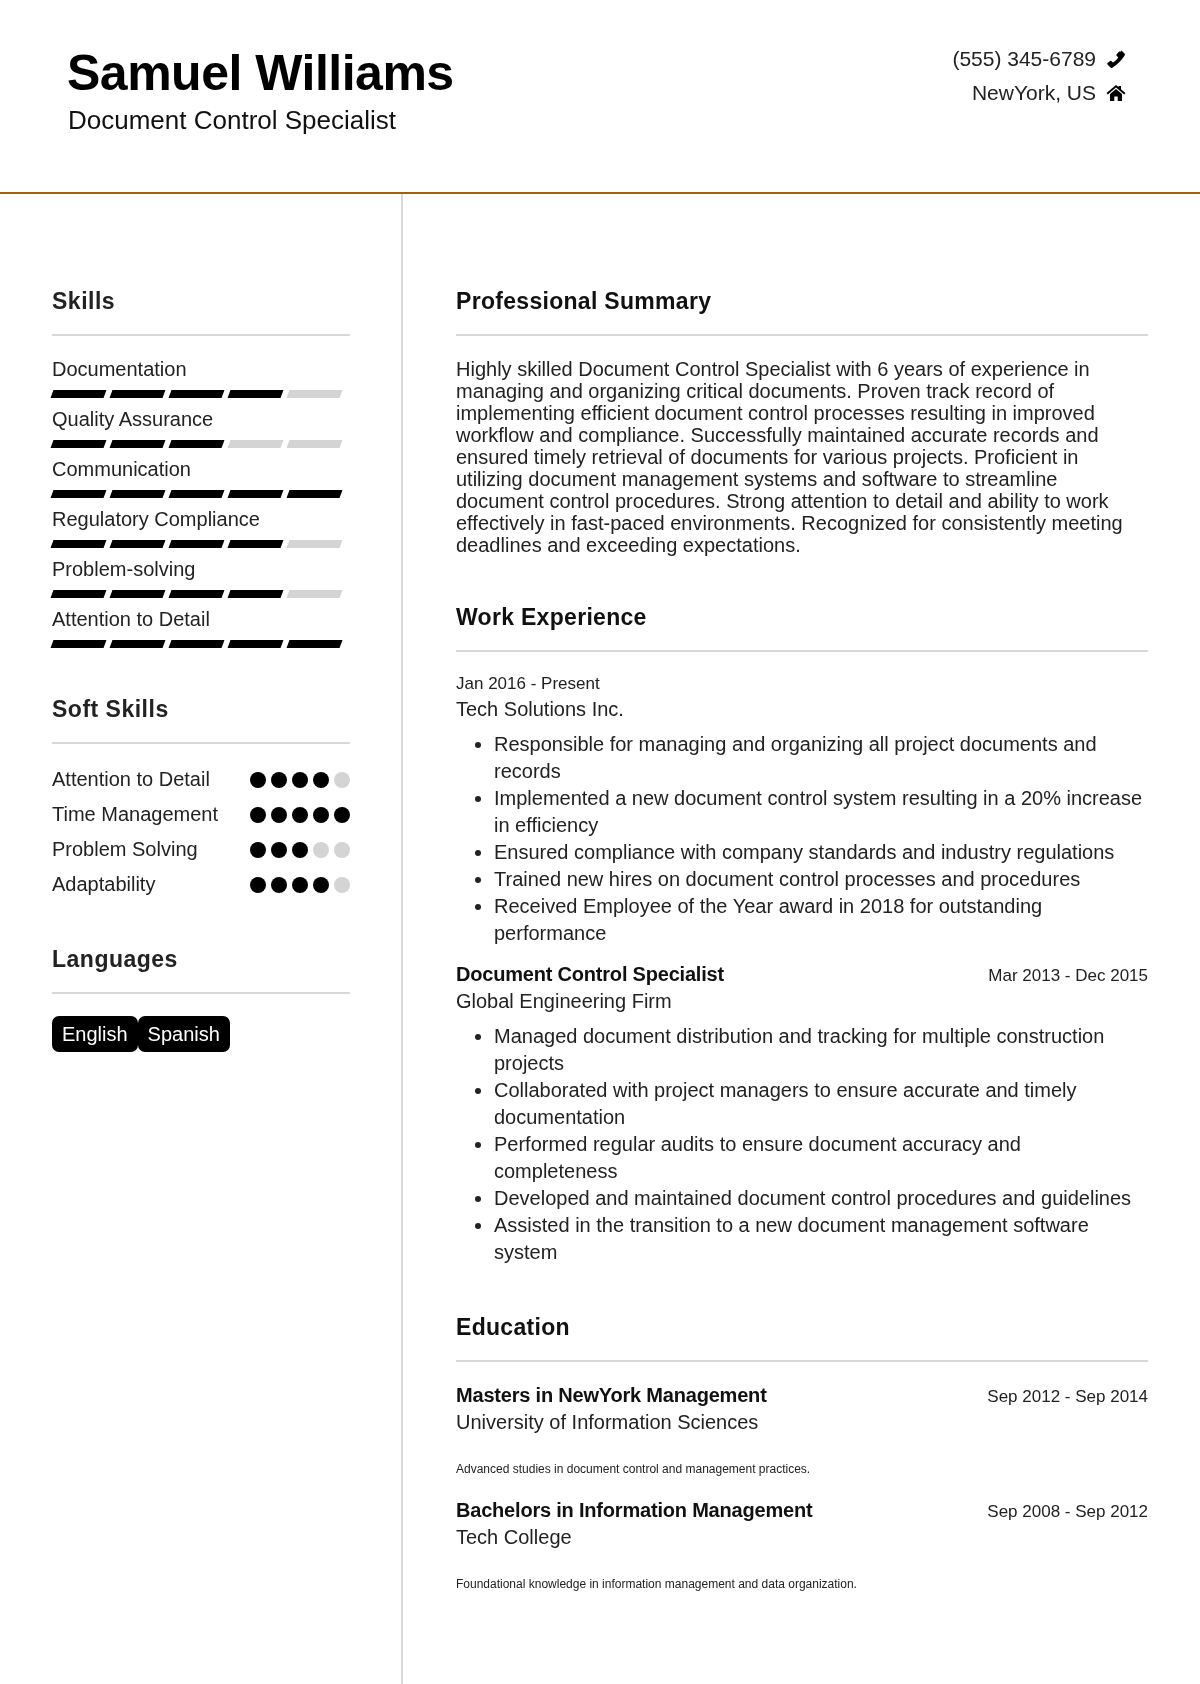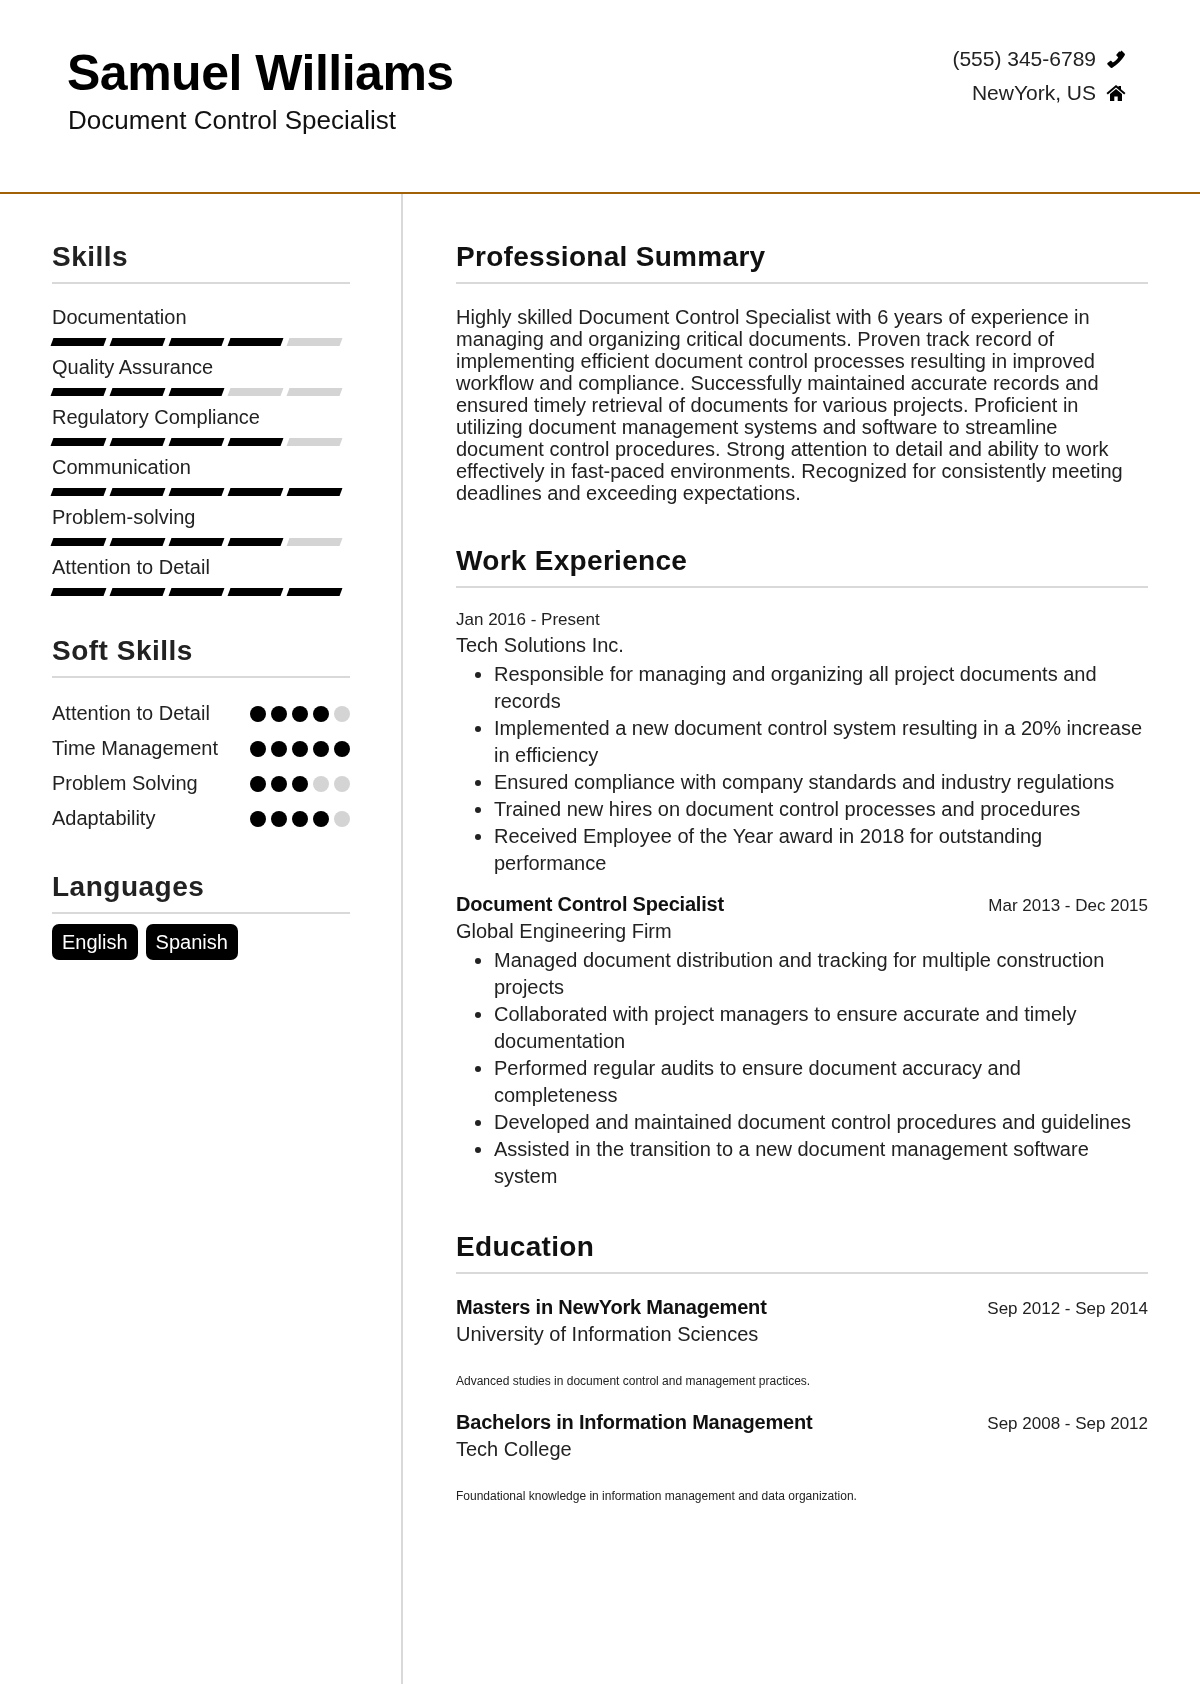--- a/index.html
+++ b/index.html
@@ -13,48 +13,48 @@
   .contact-row { display: flex; justify-content: flex-end; align-items: center; height: 34px; font-size: 21px; color: #222; }
   .contact-row .ctext { margin-right: 10px; }
   .contact-row .cicon { width: 20px; height: 20px; display: inline-flex; align-items: center; justify-content: center; }
   .contact-row svg { width: 20px; height: 20px; fill: #000; }
 
   .vdivider { position: absolute; left: 401px; top: 194px; width: 2px; height: 1490px; background: #d9d9d9; }
 
   .left { position: absolute; left: 52px; top: 240px; width: 298px; }
   .right { position: absolute; left: 456px; top: 240px; width: 692px; }
 
-  .section-title { font-size: 28px; font-weight: 700; color: #222; letter-spacing: 0.5px; line-height: 34px; padding-bottom: 8px; border-bottom: 2px solid #d9d9d9; }
+  .section-title { font-size: 23px; font-weight: 700; color: #222; letter-spacing: 0.5px; line-height: 34px; padding-bottom: 16px; border-bottom: 2px solid #d9d9d9; margin-top: 44px; }
   .right .section-title { color: #111; font-weight: 700; letter-spacing: 0.3px; }
 
   .skills-list { margin-top: 20px; }
   .skill { margin-bottom: 8px; }
   .skill-name { font-size: 20px; color: #222; line-height: 26px; }
   .skill-bar { display: flex; gap: 6px; margin-top: 8px; height: 8px; }
   .skill-bar .seg { width: 53px; height: 8px; background: #000; transform: skewX(-20deg); }
   .skill-bar .seg.off { background: #d4d4d4; }
 
   .soft-list { margin-top: 22px; }
   .soft-item { display: flex; justify-content: space-between; align-items: flex-start; margin-bottom: 8px; }
   .soft-name { font-size: 20px; color: #222; line-height: 27px; width: 170px; }
   .dots { display: flex; gap: 5px; margin-top: 6px; }
   .dot { width: 16px; height: 16px; border-radius: 50%; background: #000; }
   .dot.off { background: #d4d4d4; }
 
-  .langs { margin-top: 10px; display: flex; gap: 8px; }
+  .langs { margin-top: 22px; display: flex; }
   .lang-pill { background: #000; color: #fff; font-size: 20px; border-radius: 7px; padding: 5px 10px; line-height: 26px; }
 
   .summary { margin-top: 22px; font-size: 20px; line-height: 22px; color: #222; }
 
   .job { margin-top: 20px; }
   .job-head { display: flex; justify-content: space-between; align-items: baseline; }
   .job-role { font-size: 20px; font-weight: 700; color: #111; line-height: 26px; letter-spacing: -0.2px; }
   .job-date { font-size: 17px; color: #222; line-height: 24px; }
   .job-company { font-size: 20px; color: #222; line-height: 27px; }
-  .bullets { margin-top: 2px; padding-left: 38px; }
+  .bullets { margin-top: 8px; padding-left: 38px; }
   .bullets li { font-size: 20px; line-height: 27px; color: #222; }
 
   .edu { margin-top: 20px; }
   .edu-desc { font-size: 12px; color: #222; line-height: 27px; margin-top: 20px; }
 </style>
 </head>
 <body>
 
 <div class="header">
   <div class="name">Samuel Williams</div>
@@ -101,37 +101,37 @@
           <div class="skill-name">Quality Assurance</div>
           <div class="skill-bar">
             <span class="seg"></span>
             <span class="seg"></span>
             <span class="seg"></span>
             <span class="seg off"></span>
             <span class="seg off"></span>
           </div>
         </div>
         <div class="skill">
+          <div class="skill-name">Communication</div>
+          <div class="skill-bar">
+            <span class="seg"></span>
+            <span class="seg"></span>
+            <span class="seg"></span>
+            <span class="seg"></span>
+            <span class="seg"></span>
+          </div>
+        </div>
+        <div class="skill">
           <div class="skill-name">Regulatory Compliance</div>
           <div class="skill-bar">
             <span class="seg"></span>
             <span class="seg"></span>
             <span class="seg"></span>
             <span class="seg"></span>
             <span class="seg off"></span>
-          </div>
-        </div>
-        <div class="skill">
-          <div class="skill-name">Communication</div>
-          <div class="skill-bar">
-            <span class="seg"></span>
-            <span class="seg"></span>
-            <span class="seg"></span>
-            <span class="seg"></span>
-            <span class="seg"></span>
           </div>
         </div>
         <div class="skill">
           <div class="skill-name">Problem-solving</div>
           <div class="skill-bar">
             <span class="seg"></span>
             <span class="seg"></span>
             <span class="seg"></span>
             <span class="seg"></span>
             <span class="seg off"></span>

